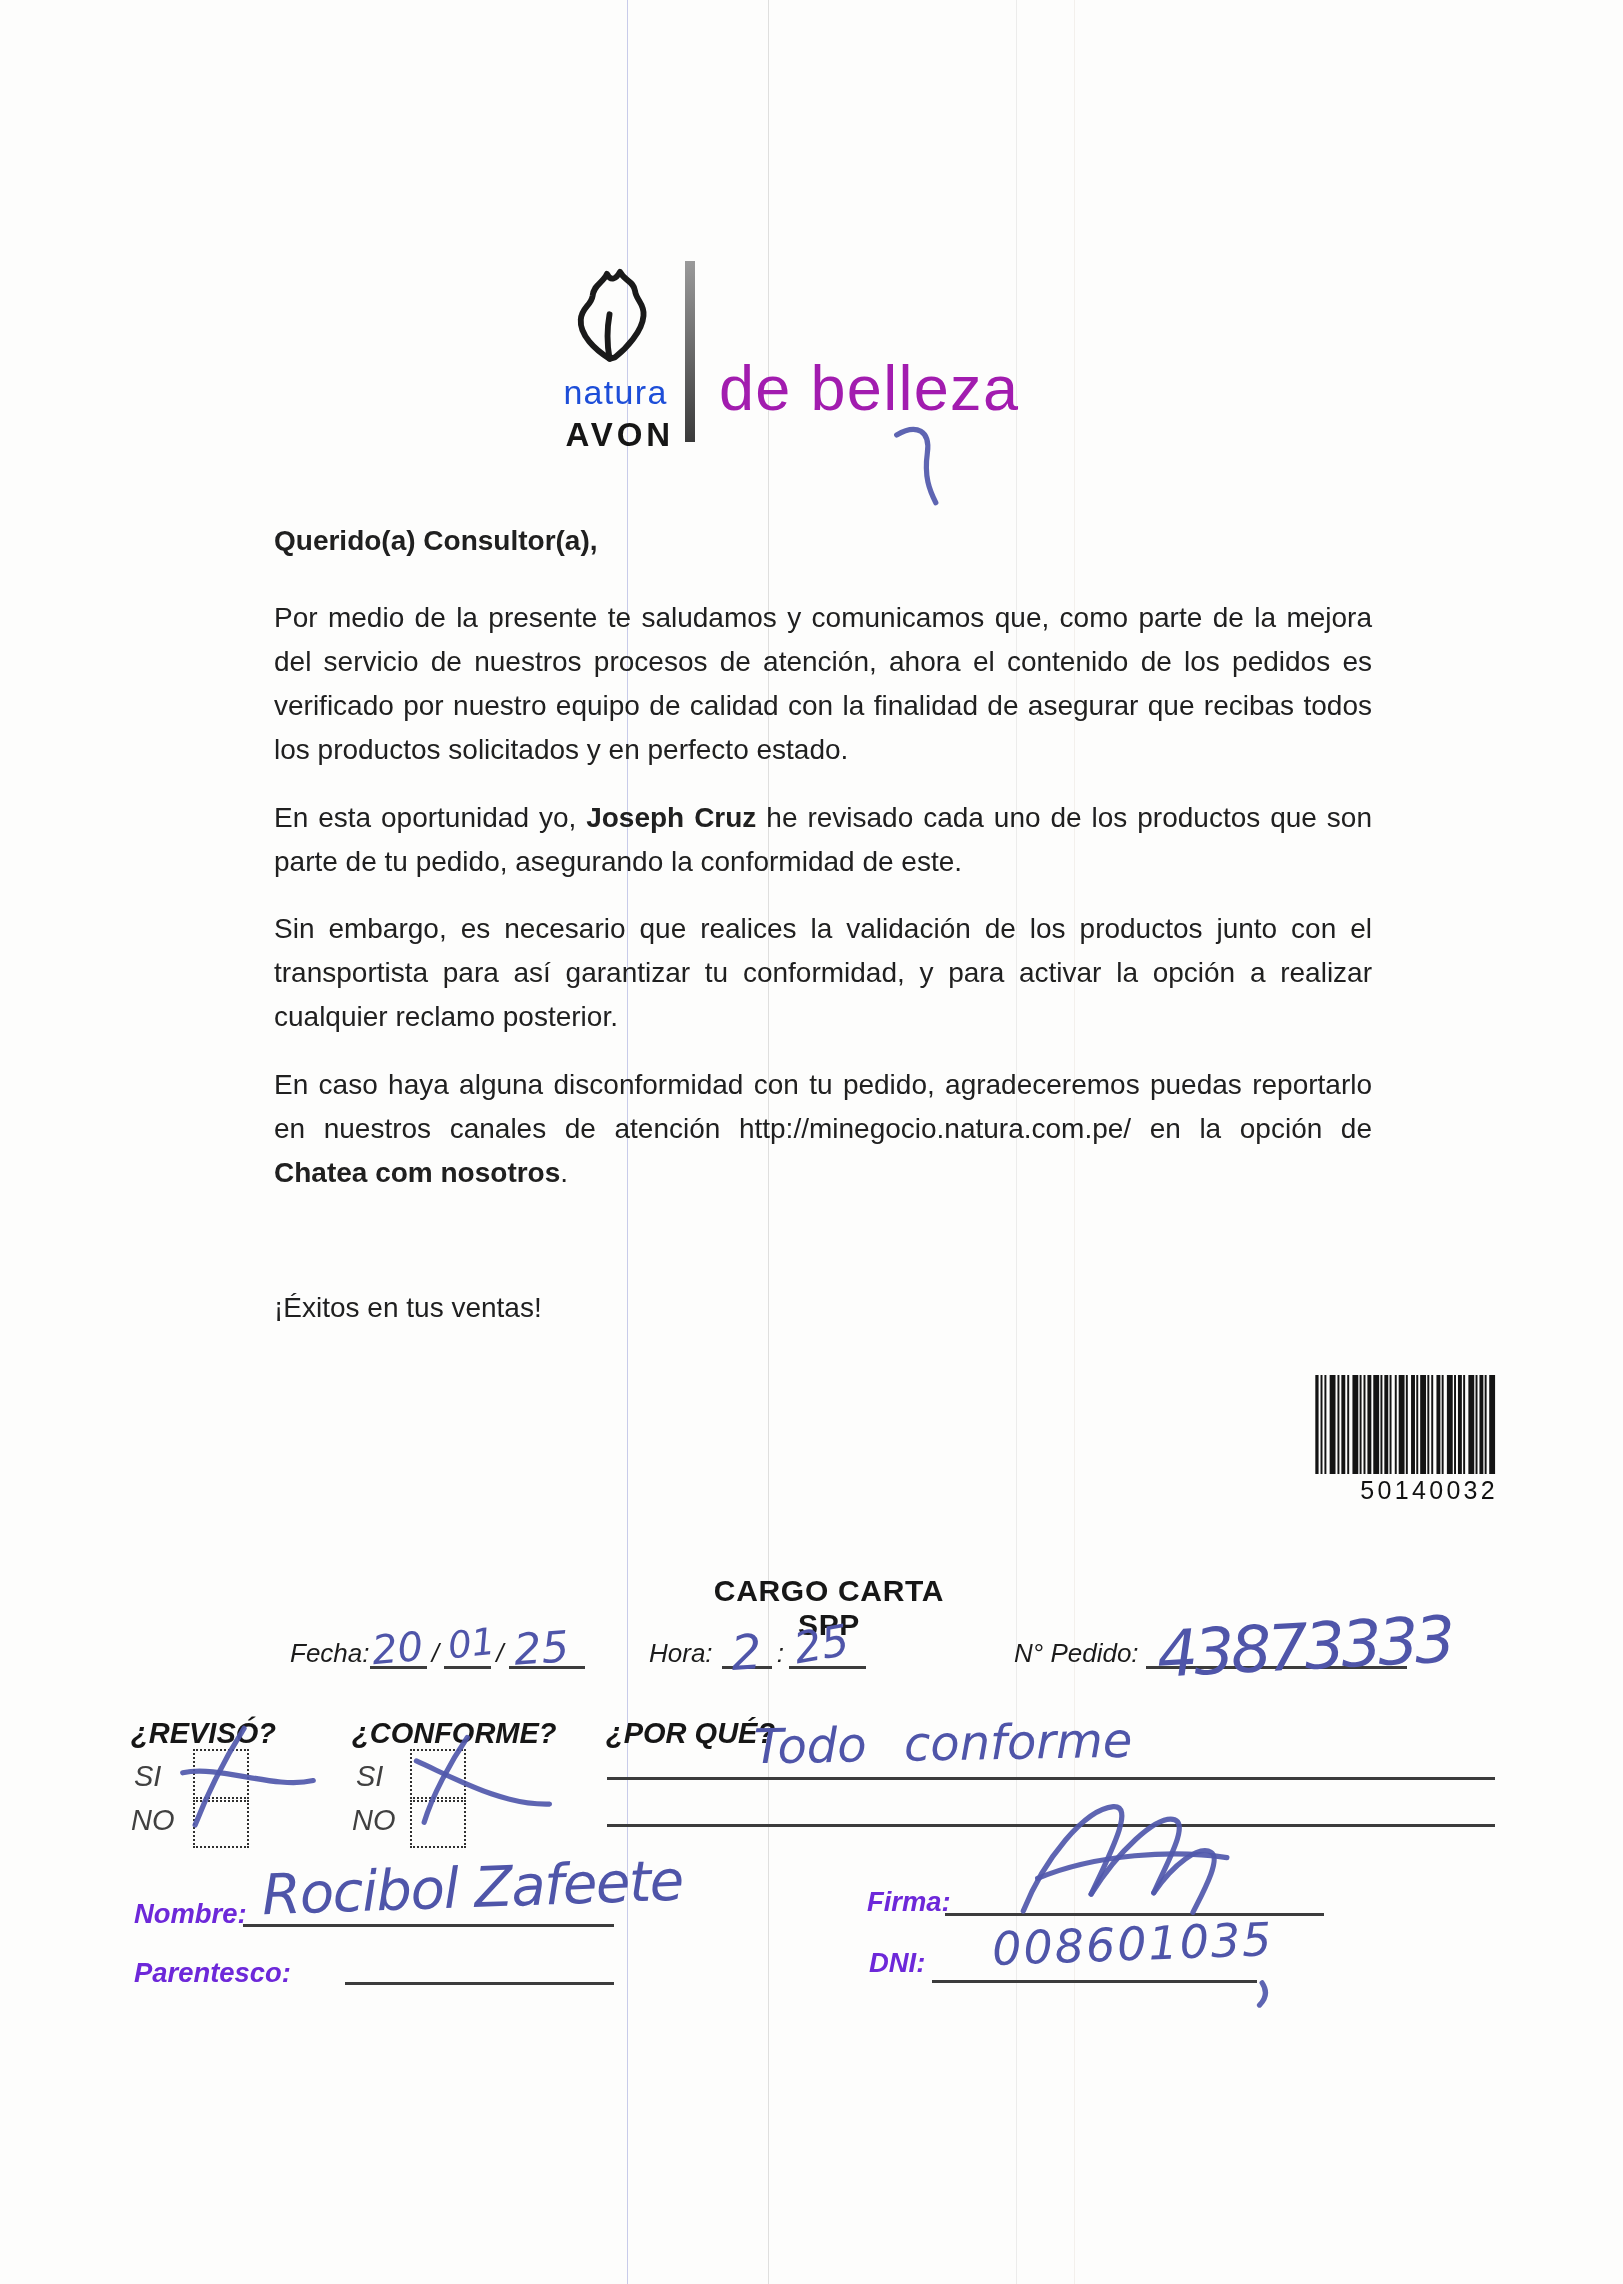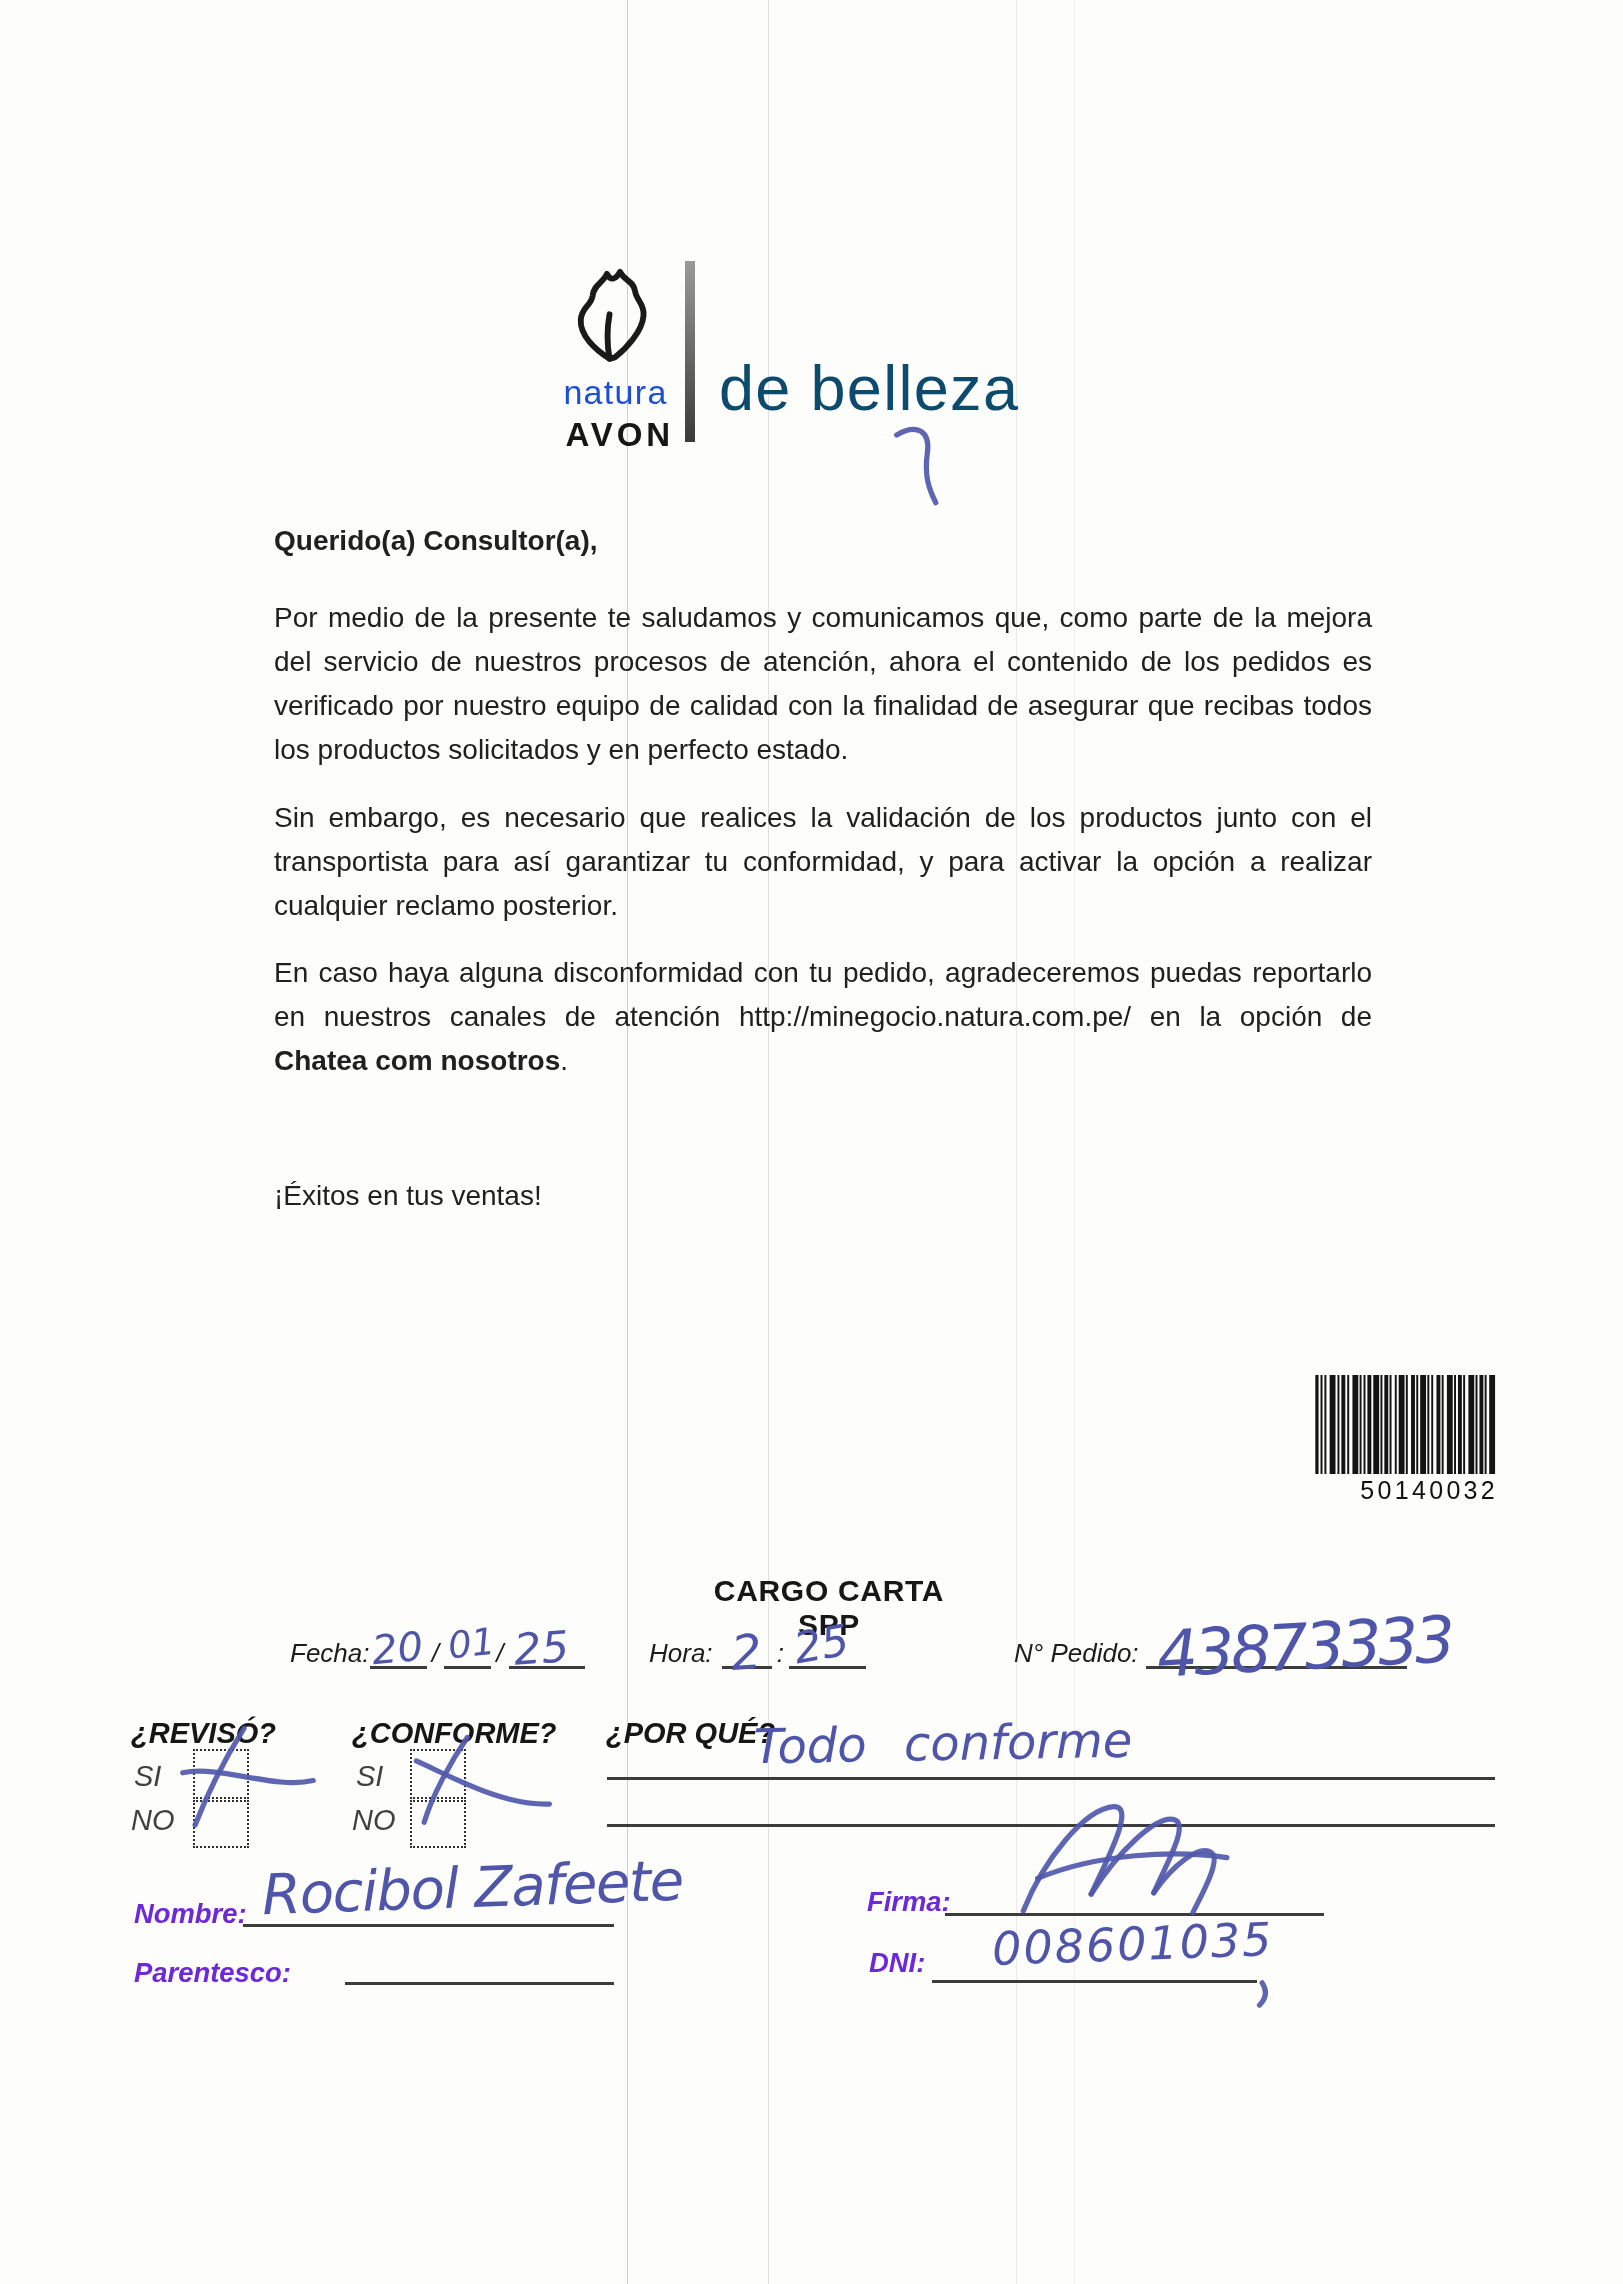--- a/index.html
+++ b/index.html
@@ -8,21 +8,21 @@
     font-family:"Liberation Sans",sans-serif;color:#1f1f1f;overflow:hidden;
   }
   .abs{position:absolute;}
   
   .fold{position:absolute;top:0;bottom:0;width:1.3px;pointer-events:none;}
   
   .logo-natura{font-size:34px;letter-spacing:1.3px;color:#1d4ed8;font-weight:500;}
   .logo-avon{font-size:33px;font-weight:bold;letter-spacing:3.9px;color:#161616;}
   .logo-bar{width:9.8px;background:linear-gradient(#9a9a9a,#3a3a3a);}
   .logo-t1{font-size:67px;font-weight:bold;letter-spacing:-1.3px;color:#1d1d1d;}
-  .logo-t2{font-size:63px;font-weight:300;letter-spacing:1.3px;color:#0c4a6e;}
+  .logo-t2{font-size:63px;font-weight:300;letter-spacing:1.3px;color:#a21caf;}
   
   .letter{position:absolute;left:274px;top:519px;width:1098px;font-size:28px;line-height:44px;color:#202020;text-align:justify;}
   .letter .salut{font-weight:bold;margin:0 0 33px 0;}
   .letter p{margin:0 0 23.5px 0;}
   .letter .closing{margin-top:91px;text-align:left;}
   
   .barcode-num{font-size:25px;letter-spacing:3.3px;color:#111;text-align:right;}
   
   .cargo-title{font-size:30px;font-weight:bold;letter-spacing:0.7px;color:#171717;}
   .frow{position:absolute;display:flex;align-items:flex-end;}
@@ -58,20 +58,21 @@
     </svg>
   </div>
   <div class="abs logo-natura" style="left:557px;top:373px;width:117px;text-align:center;">natura</div>
   <div class="abs logo-avon" style="left:557px;top:416px;width:117px;text-align:right;">AVON</div>
   <div class="abs logo-bar" style="left:685px;top:261px;height:181px;"></div>
   <div class="abs logo-t2" style="left:719px;top:352px;">de belleza</div>
 
   <div class="letter">
     <div class="salut">Querido(a) Consultor(a),</div>
     <p>Por medio de la presente te saludamos y comunicamos que, como parte de la mejora del servicio de nuestros procesos de atención, ahora el contenido de los pedidos es verificado por nuestro equipo de calidad con la finalidad de asegurar que recibas todos los productos solicitados y en perfecto estado.</p>
+    <p><span>En esta oportunidad yo, </span><b>Joseph Cruz</b><span> he revisado cada uno de los productos que son parte de tu pedido, asegurando la conformidad de este.</span></p>
     <p>Sin embargo, es necesario que realices la validación de los productos junto con el transportista para así garantizar tu conformidad, y para activar la opción a realizar cualquier reclamo posterior.</p>
     <p><span>En caso haya alguna disconformidad con tu pedido, agradeceremos puedas reportarlo en nuestros canales de atención http://minegocio.natura.com.pe/ en la opción de </span><b>Chatea com nosotros</b><span>.</span></p>
     <p class="closing">¡Éxitos en tus ventas!</p>
   </div>
 
   <div class="abs" style="left:1315px;top:1375px;width:183px;">
     <svg class="bars" width="183" height="99" viewBox="0 0 280 152">
       <rect x="0" y="0" width="5" height="152"></rect>
         <rect x="8" y="0" width="3" height="152"></rect>
       <rect x="14" y="0" width="3" height="152"></rect>

